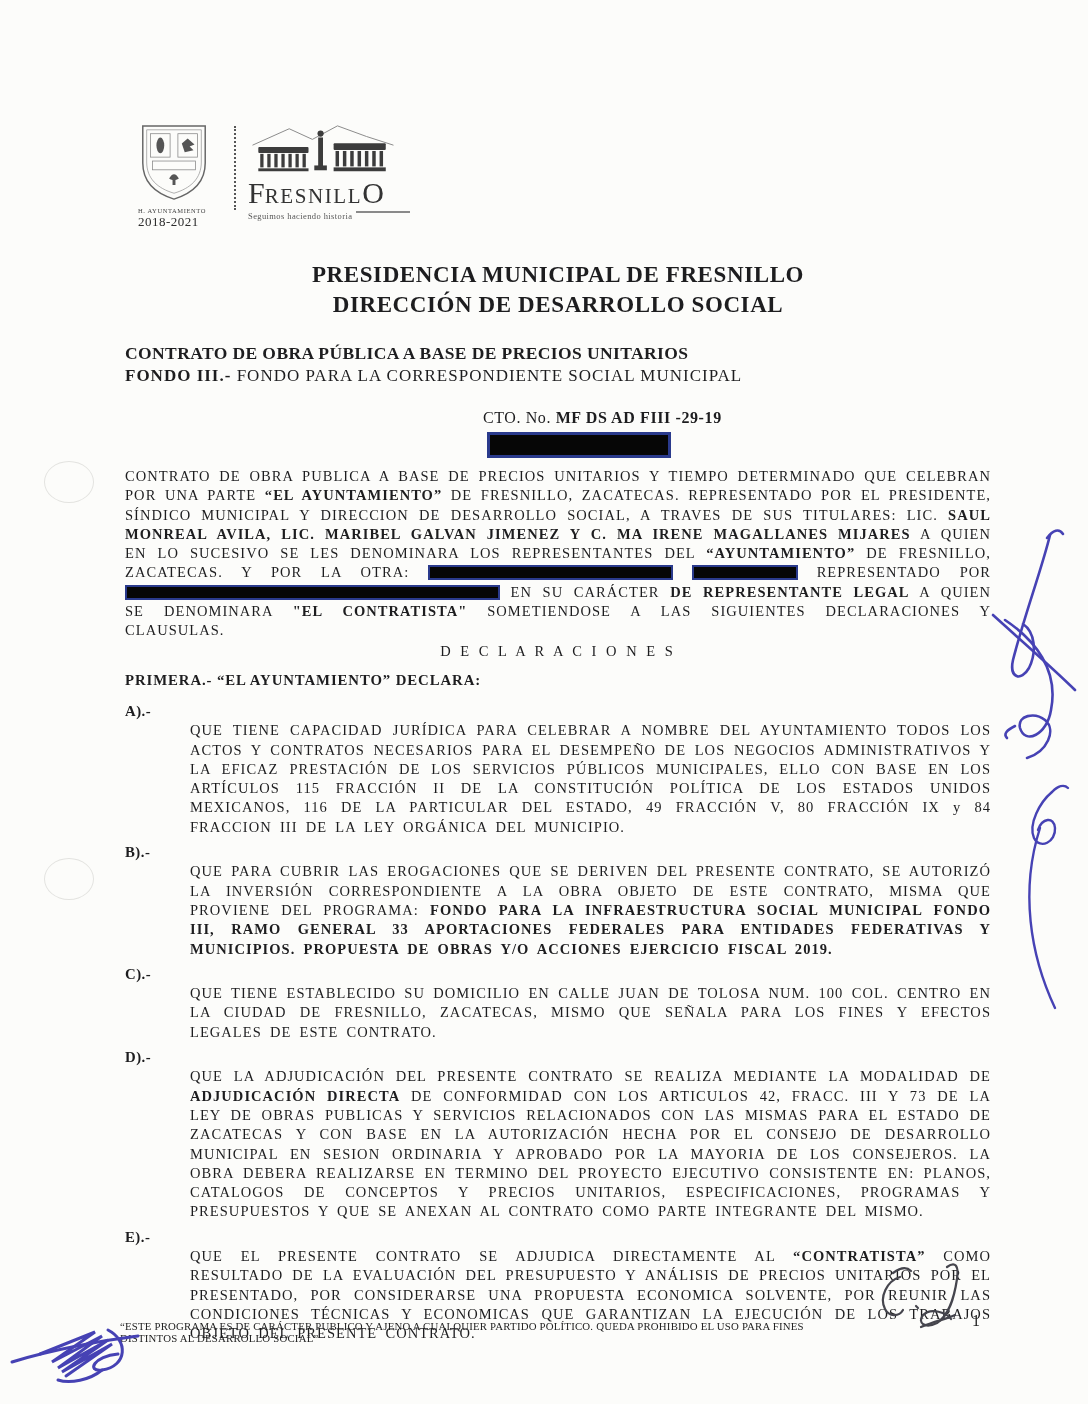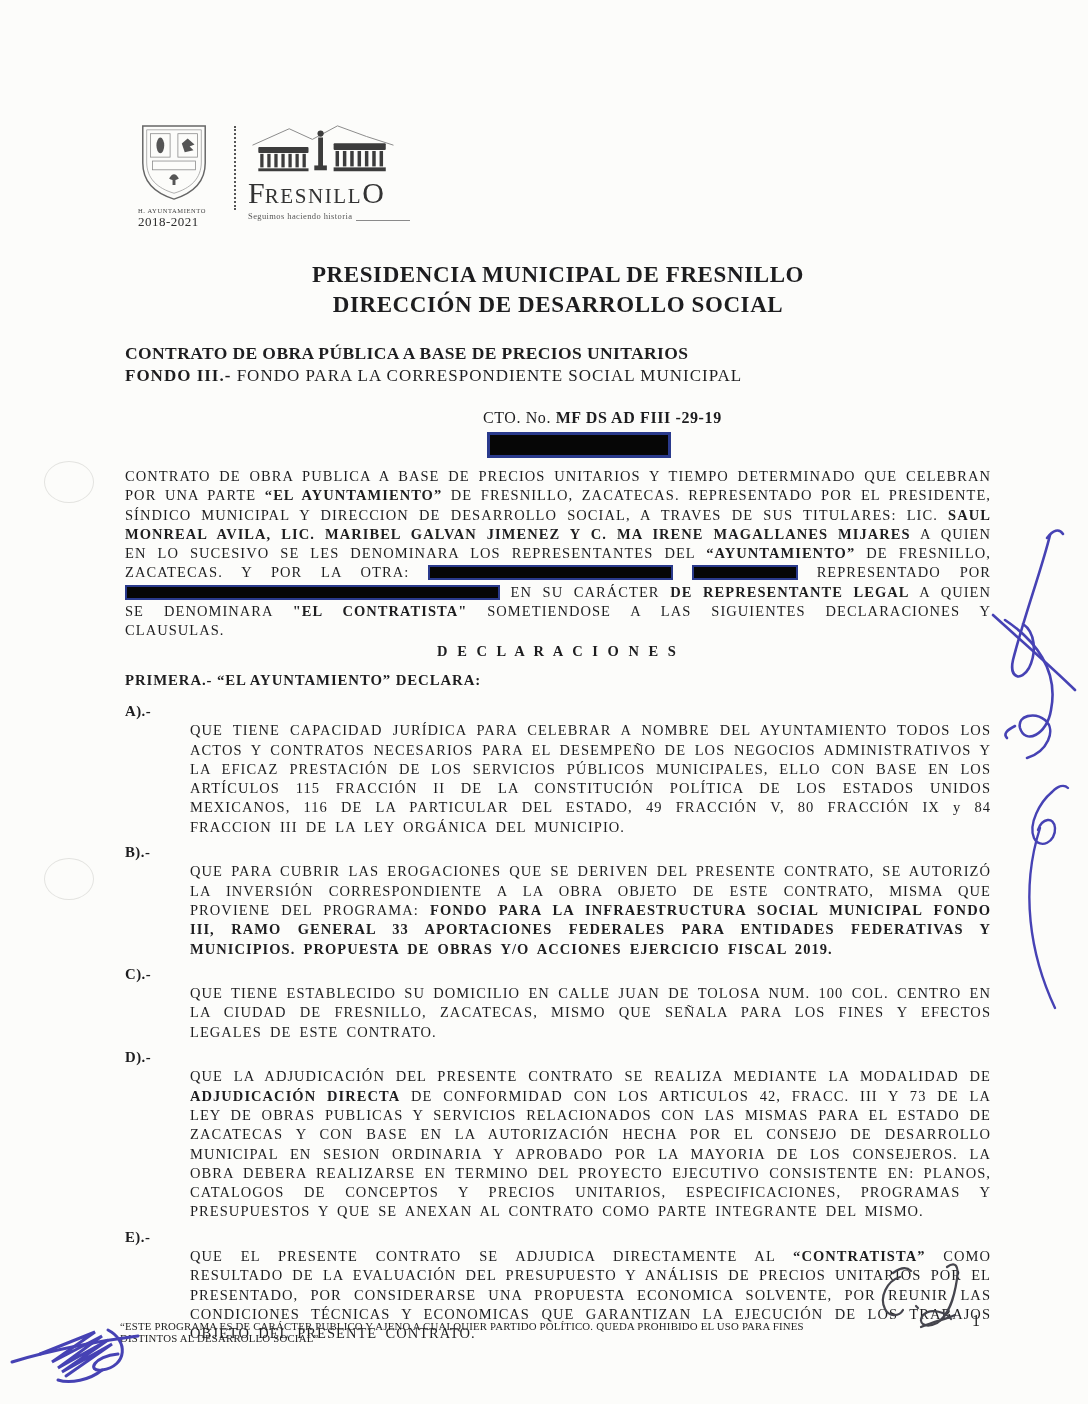--- a/index.html
+++ b/index.html
@@ -14,40 +14,40 @@
   
   .letterhead { position:absolute; left:138px; top:122px; display:flex; align-items:flex-start; }
   .shield { width:86px; text-align:left; }
   .shield-cap { font-size:6.5px; letter-spacing:.6px; color:#444; margin-top:1px; }
   .shield-years { font-size:13px; color:#2c2c2c; letter-spacing:.5px; }
   .logo-sep { border-left:2px dotted #555; height:84px; margin:4px 12px 0 10px; }
   .brand { width:162px; }
   .wordmark { color:#333; line-height:26px; margin-top:-2px; white-space:nowrap; }
   .wordmark .big { font-size:30px; }
   .wordmark .mid { font-size:21px; letter-spacing:1.6px; }
-  .tag-row { display:flex; align-items:flex-end; margin-top:0; }
+  .tag-row { display:flex; align-items:flex-start; margin-top:0; }
   .tagline { font-size:8.5px; color:#555; letter-spacing:.4px; white-space:nowrap; }
   .brand-rule { flex:1; height:1.5px; background:#8a8a8a; margin-left:4px; }
 
   
   .content { position:absolute; left:125px; top:260px; width:866px; }
   .t1 { font-size:23px; font-weight:bold; text-align:center; margin:0; line-height:30px; letter-spacing:.6px;font-family:Liberation Serif, serif; }
   .sub { font-size:17.5px; font-weight:bold; text-align:left; margin:23px 0 0; line-height:21px; letter-spacing:.4px; }
   .ramo { font-size:17px; margin:46px 0 0; line-height:24px; letter-spacing:1px; }
   .cto { margin:19px 0 0 358px; font-size:16px; line-height:21px; letter-spacing:.6px; white-space:nowrap; }
   .cto .b { font-weight:bold; }
   .cto-box { margin:4px 0 0 362px; width:184px; height:26px; background:#060606;
              border:3px solid #2a3a8c; box-sizing:border-box; }
   .justified { font-size:14.5px; line-height:19.3px; text-align:justify;
                letter-spacing:1.05px; word-spacing:3.5px; }
   .intro { margin:9px 0 0; }
   .b { font-weight:bold; }
   .redact-inline { display:inline-block; height:15px; background:#060606;
                    border:2px solid #2a3a8c; vertical-align:-3px; box-sizing:border-box; }
-  .decl-heading { margin:0; text-align:center; font-weight:bold; font-size:14.5px;
+  .decl-heading { margin:0; text-align:center; font-weight:normal; font-size:14.5px;
                   letter-spacing:3px; line-height:20px; }
   .primera { margin:10px 0 0; font-weight:bold; font-size:14.8px; letter-spacing:.9px; line-height:19.3px; }
   .clause { margin-top:12px; }
   .clause + .clause { margin-top:6px; }
   .clause-id { font-weight:bold; font-size:14.8px; line-height:19.3px; letter-spacing:.5px; }
   .clause-body { margin:0; padding-left:65px; }
 
   
   .footer-quote { position:absolute; left:120px; top:1320px; width:740px; text-align:left;
                   font-size:10.8px; letter-spacing:.2px; color:#222; }

